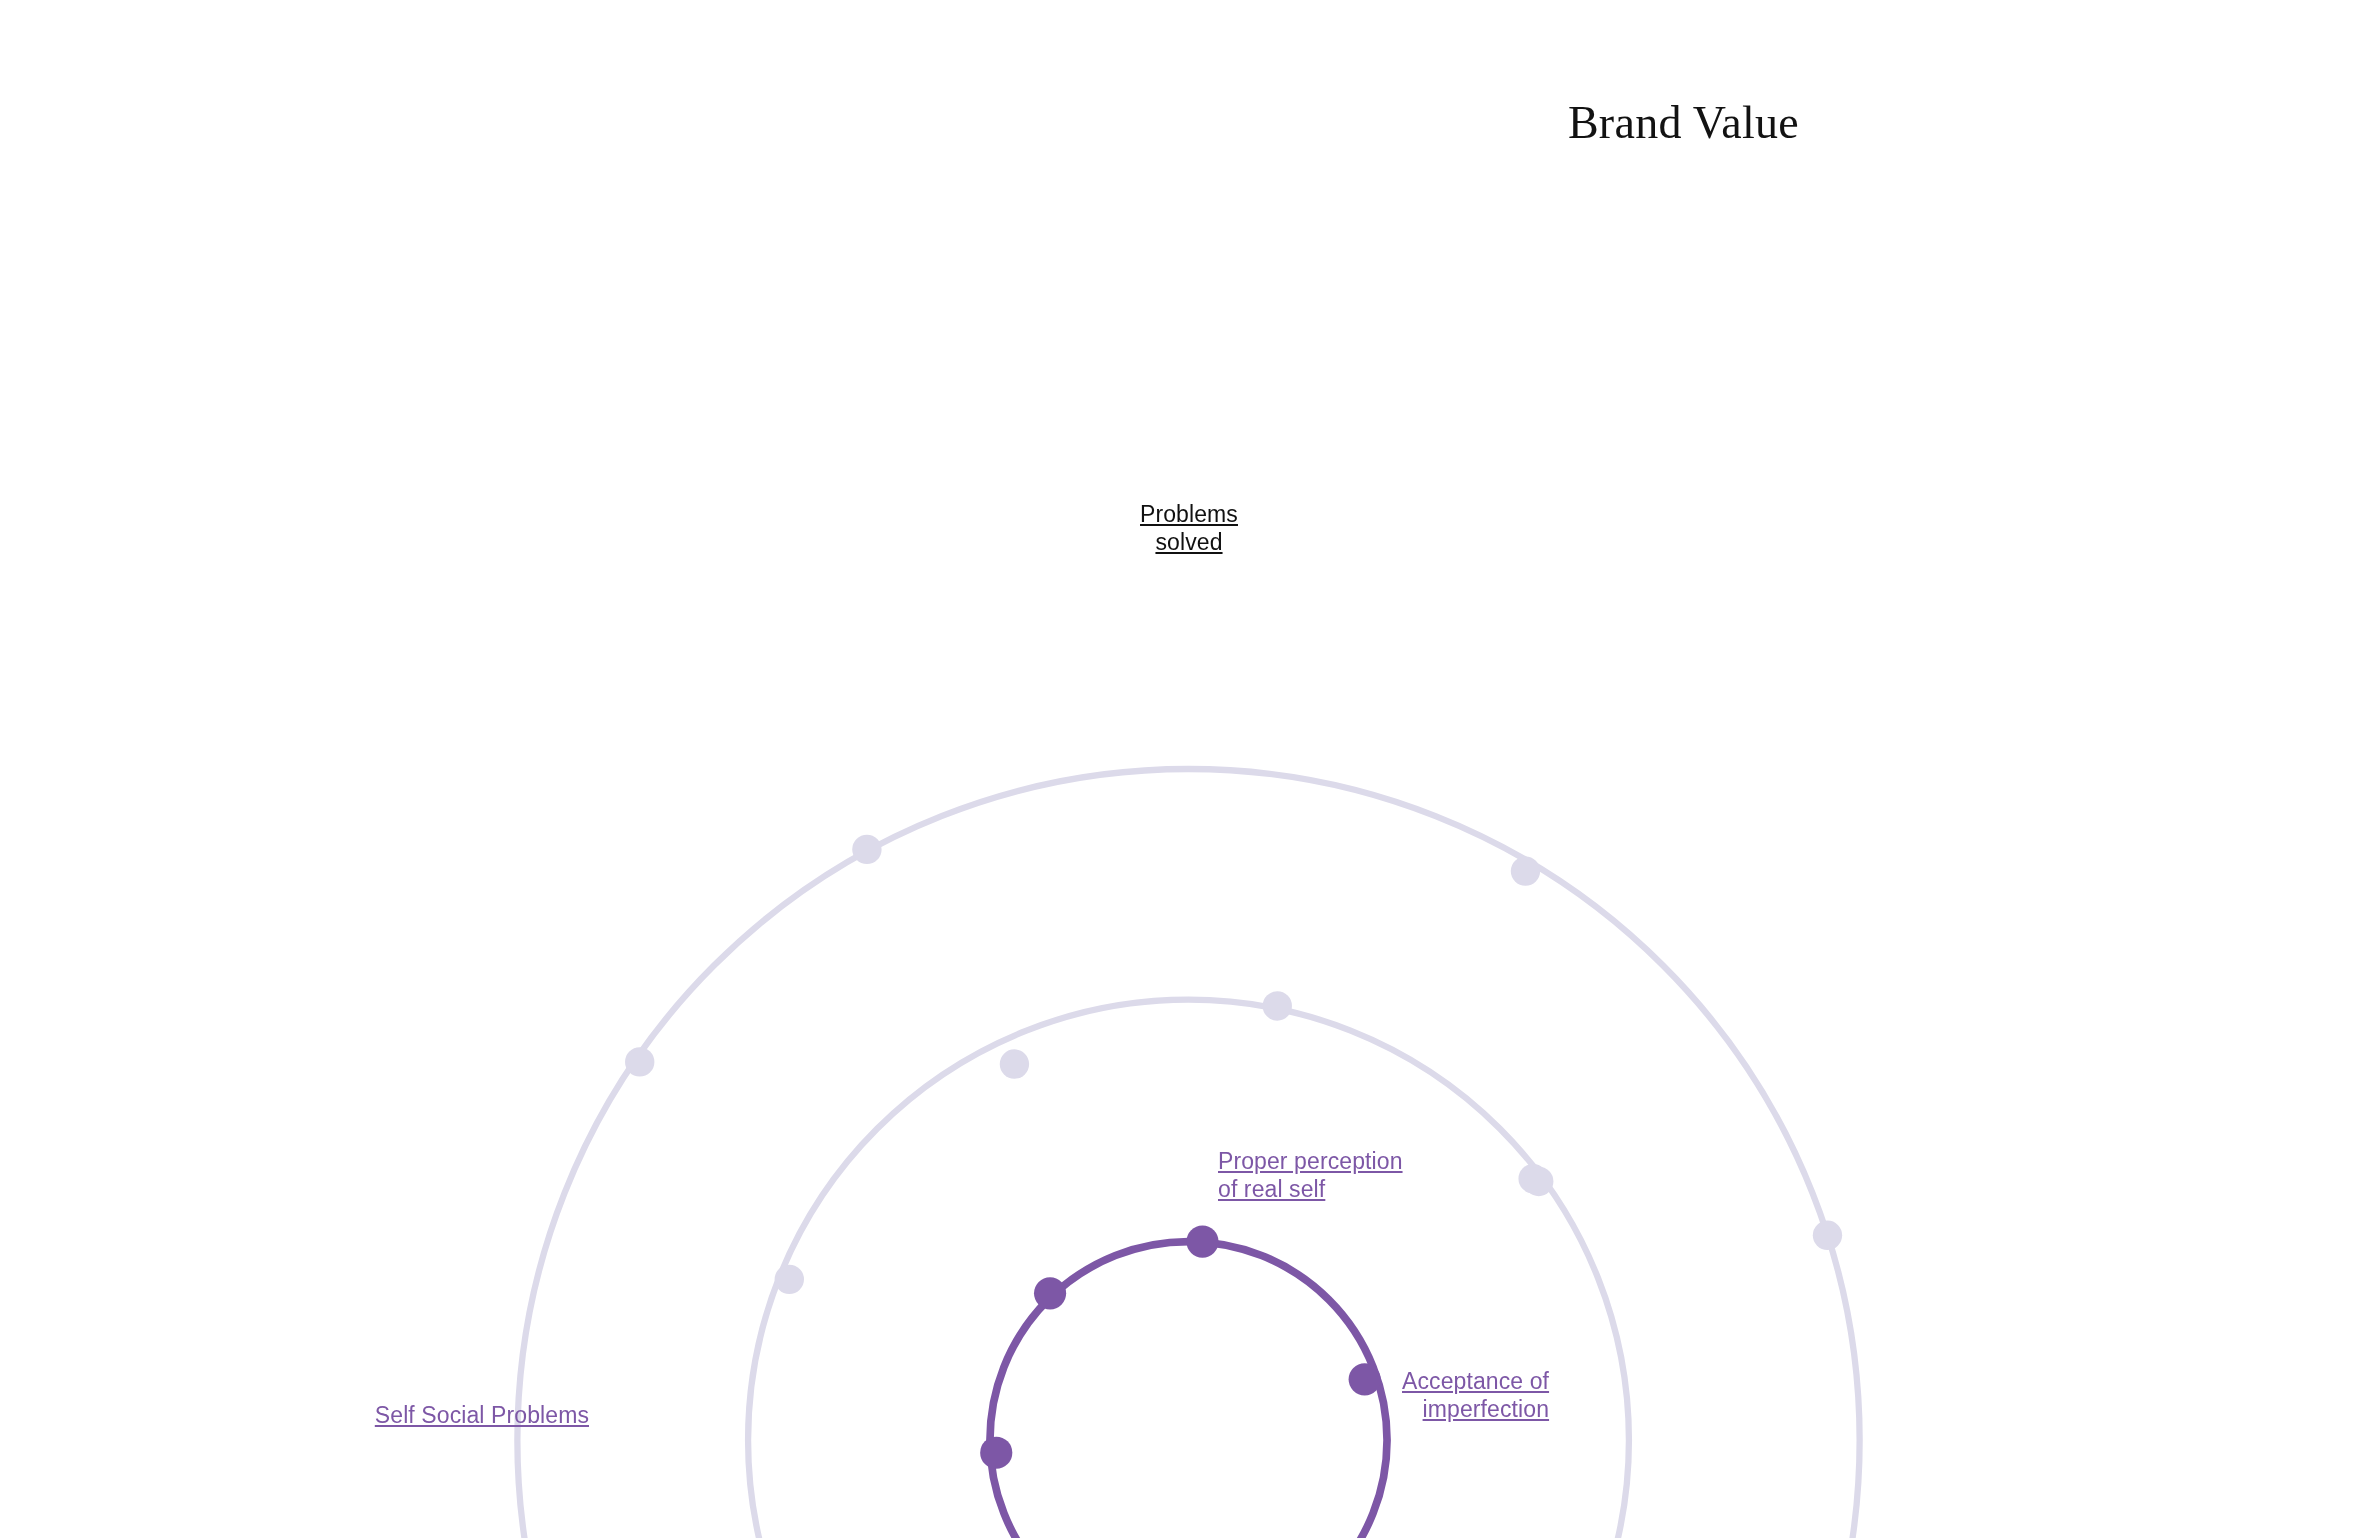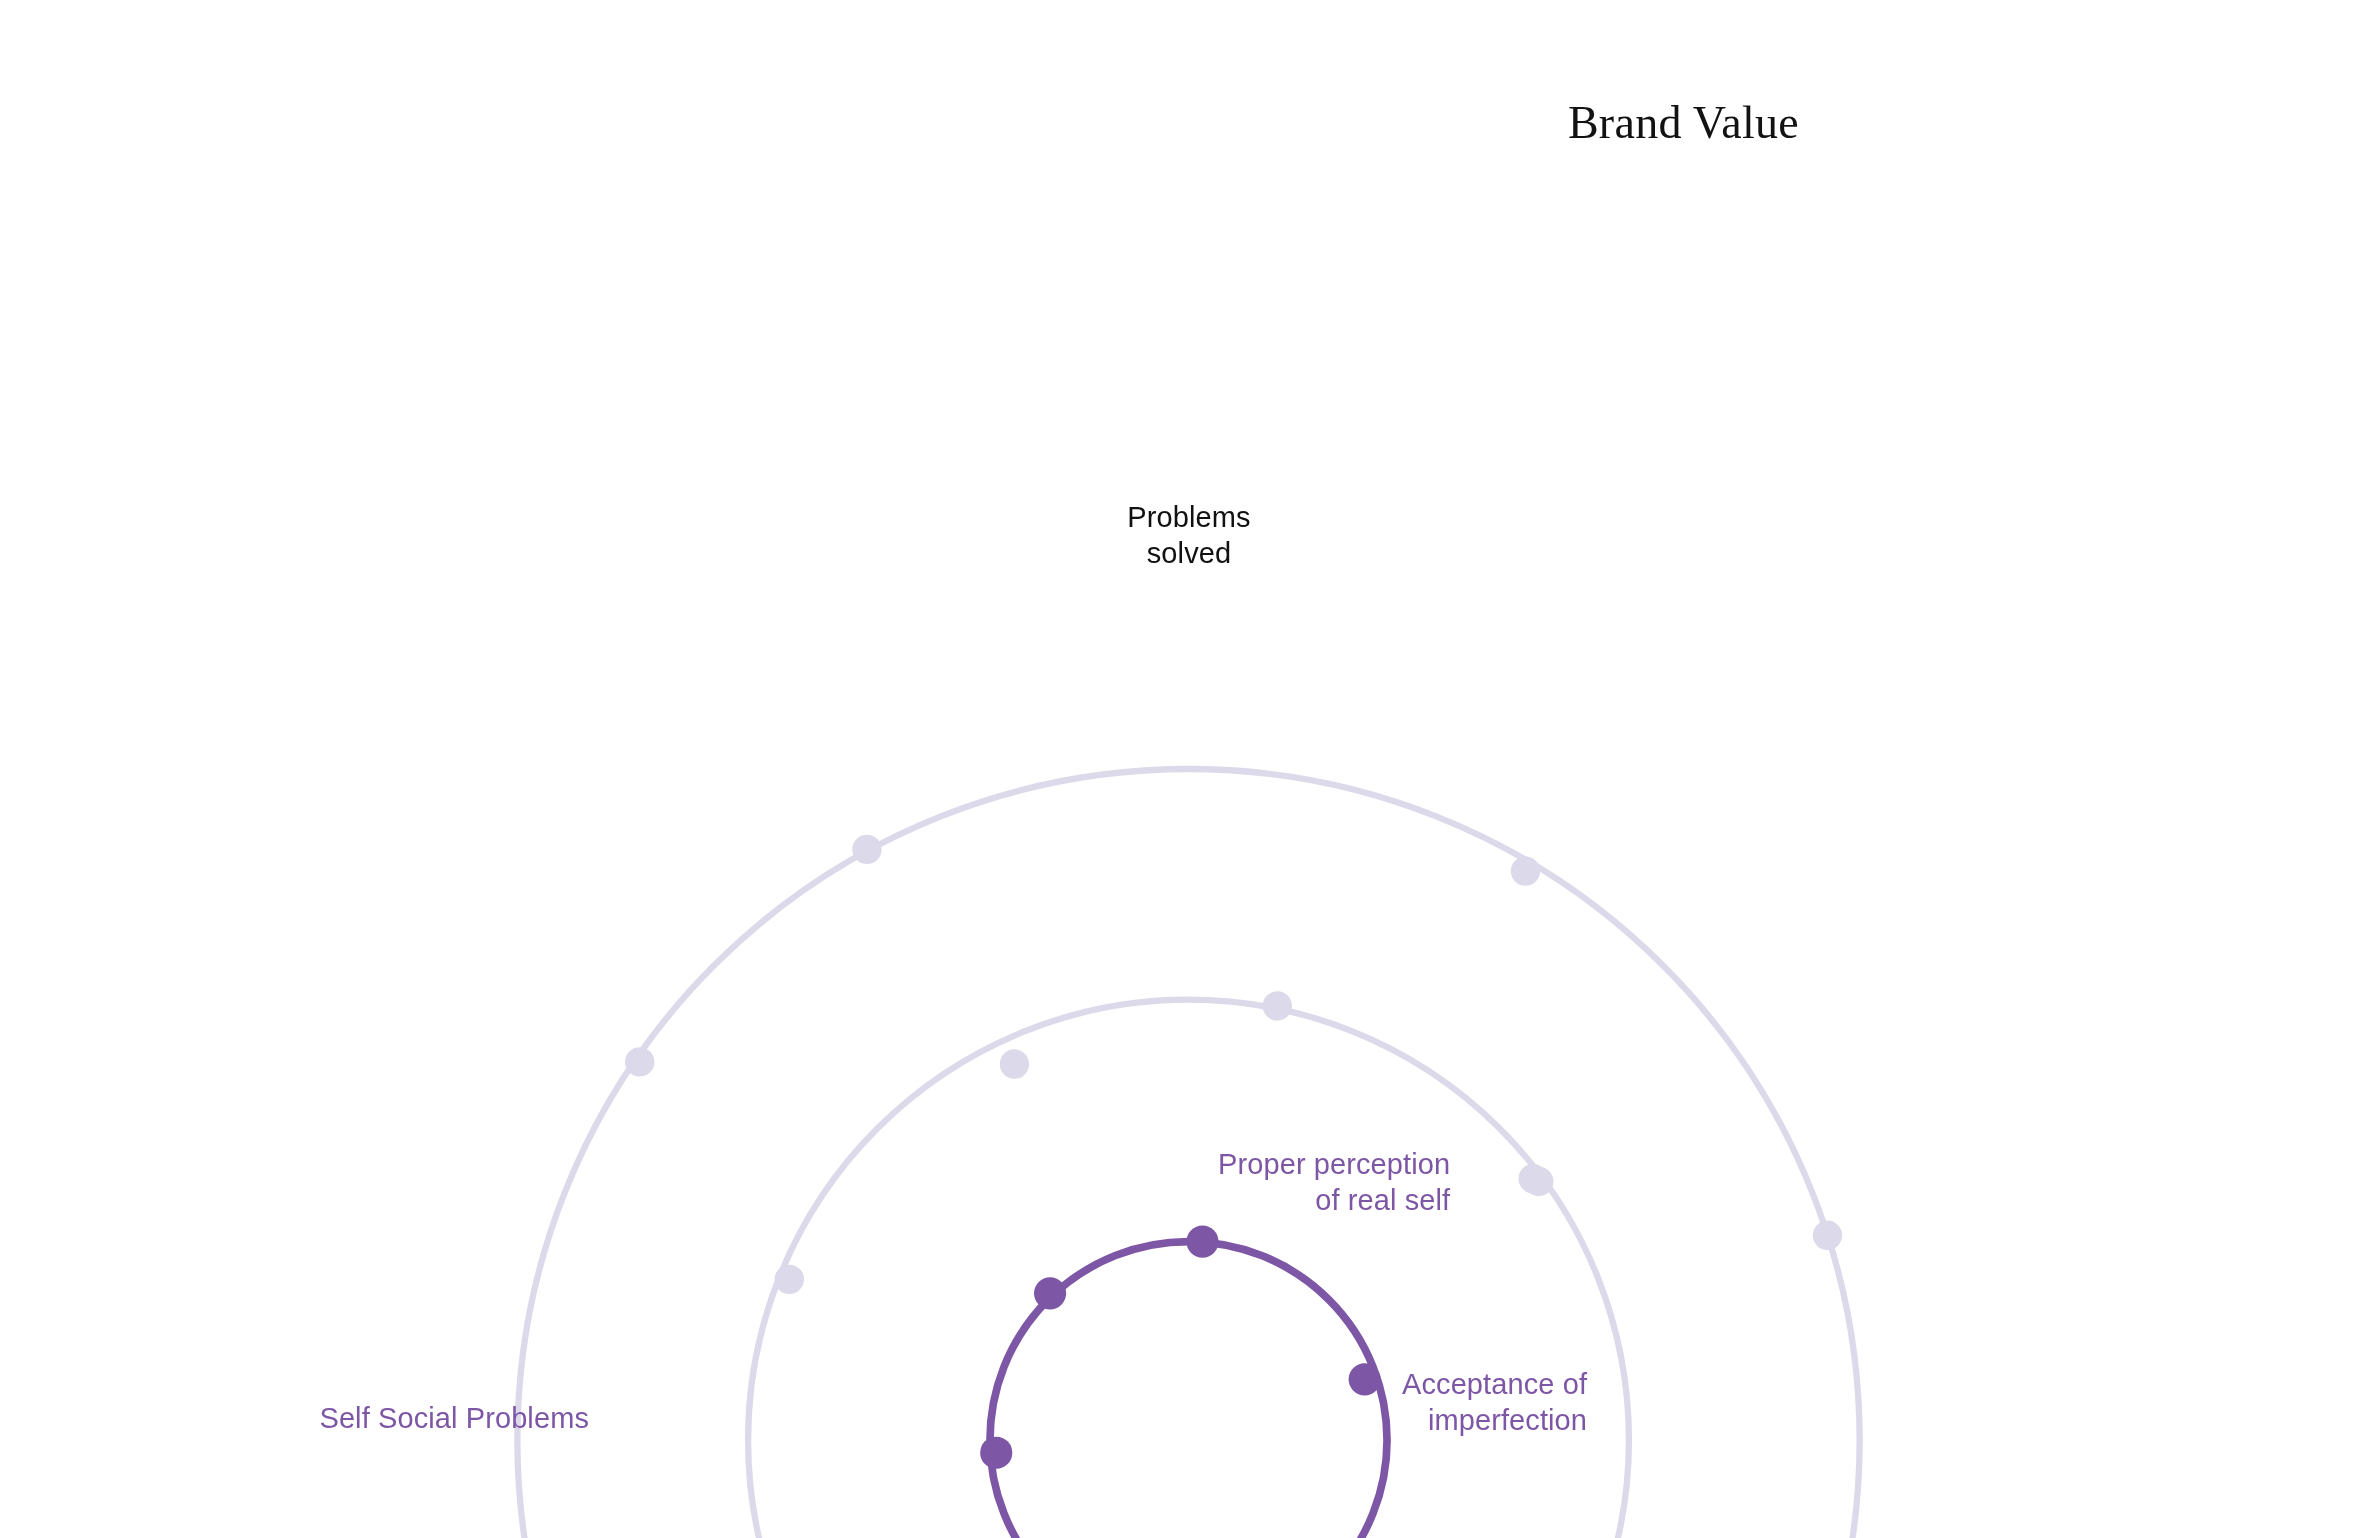--- a/index.html
+++ b/index.html
@@ -29,37 +29,38 @@
   #diagram-svg {
     position: absolute;
     left: 0;
     top: 0;
     width: 2377px;
     height: 1538px;
   }
   .lbl {
     position: absolute;
     font-family: "Liberation Sans", sans-serif;
-    font-size: 29px;
+    font-size: 23px;
     line-height: 1.23;
     white-space: pre-line;
+    text-decoration: underline;
   }
   #label-problems-solved {
     color: #111111;
     text-align: center;
     left: 1189px;
     top: 500px;
     transform: translateX(-50%);
     letter-spacing: 0.1px;
   }
   .lbl-purple { color: #7d57a6; letter-spacing: 0.1px; }
   #label-proper-perception {
     left: 1218px;
     top: 1147px;
-    text-align: right;
+    text-align: left;
   }
   #label-elimination-cyber-violence {
     right: 1524px;
     top: 1207px;
     text-align: left;
   }
   #label-acceptance-imperfection {
     left: 1402px;
     top: 1367px;
     text-align: right;

